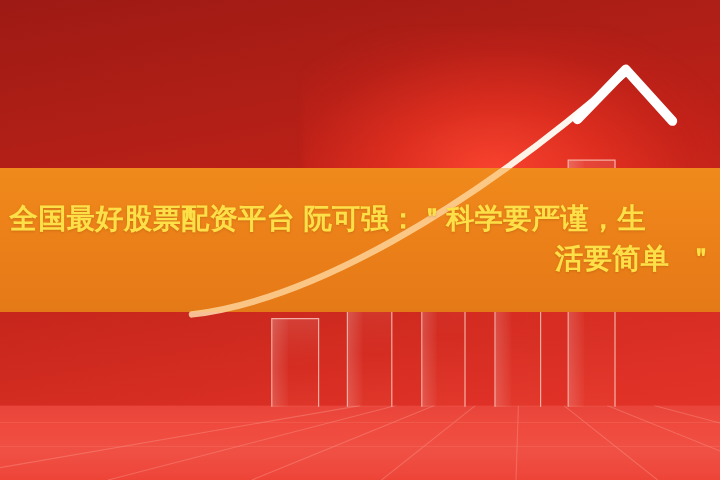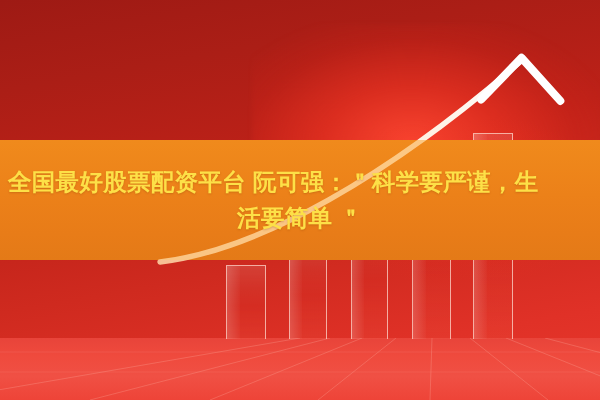--- a/index.html
+++ b/index.html
@@ -125,21 +125,22 @@
   .line1 {
     white-space: nowrap;
     width: 100%;
     text-align: left;
     padding-left: 4px;
     box-sizing: border-box;
   }
   .line2 {
     white-space: nowrap;
     width: 100%;
-    text-align: center;
+    text-align: right;
+    font-family: Liberation Mono, monospace;
   }
 </style>
 </head>
 <body>
 
 <div id="stage">
 
   <div class="bg-base"></div>
   <div class="bg-glow"></div>
   <div class="bg-glow2"></div>

